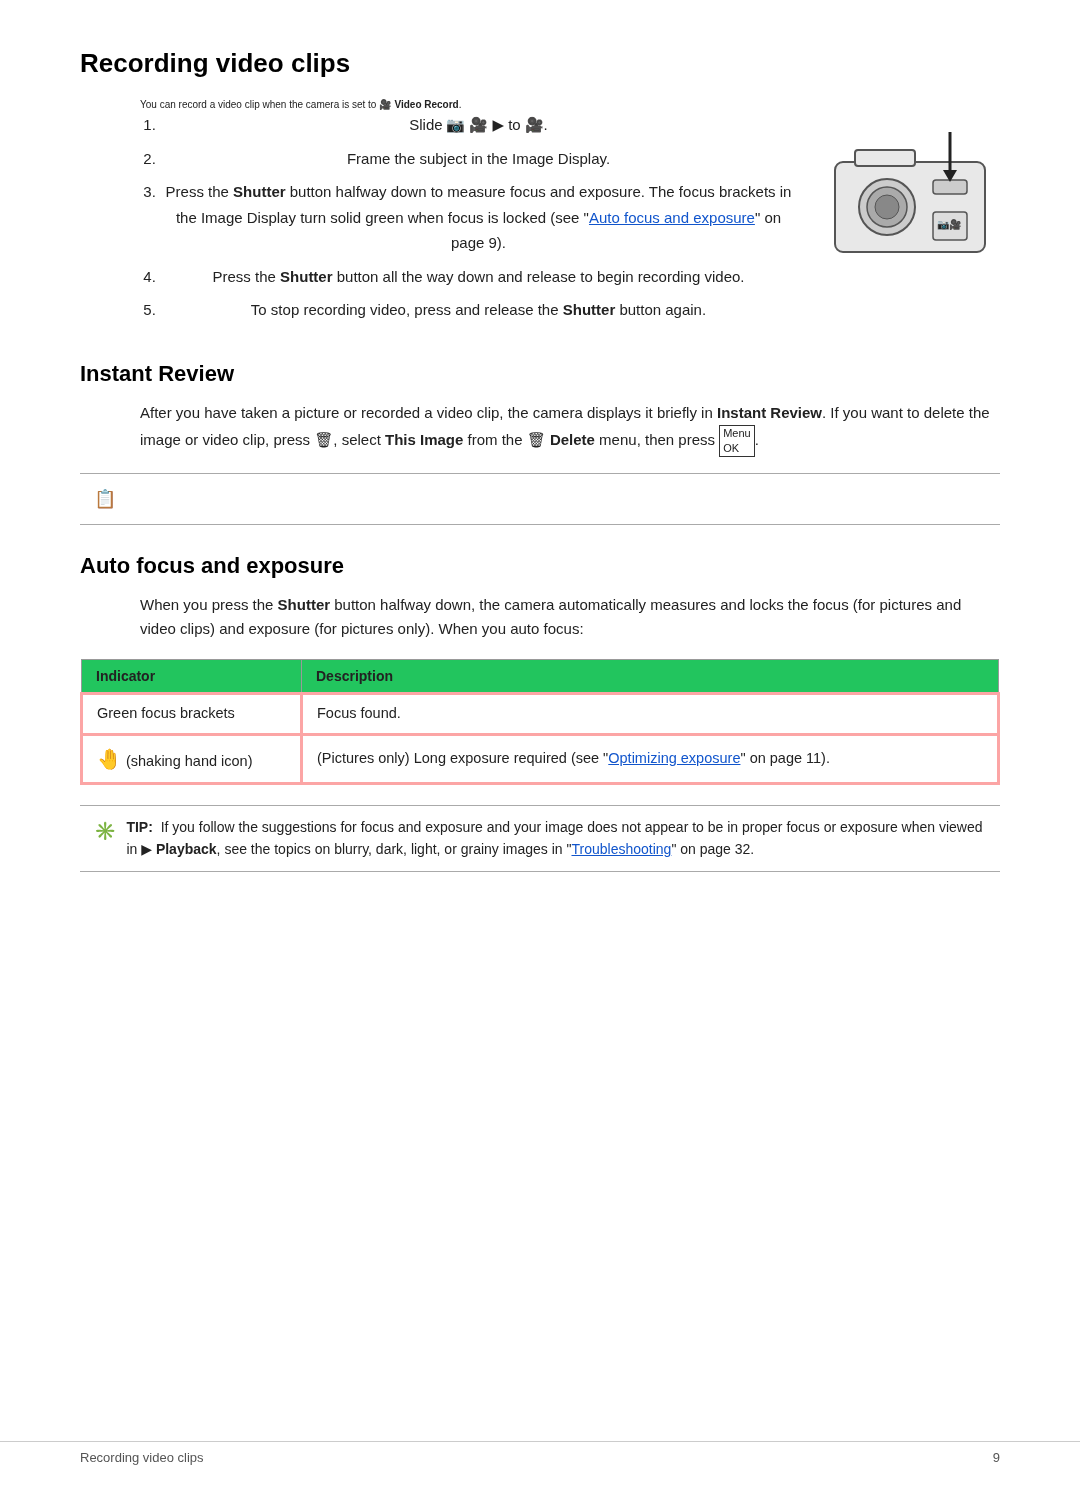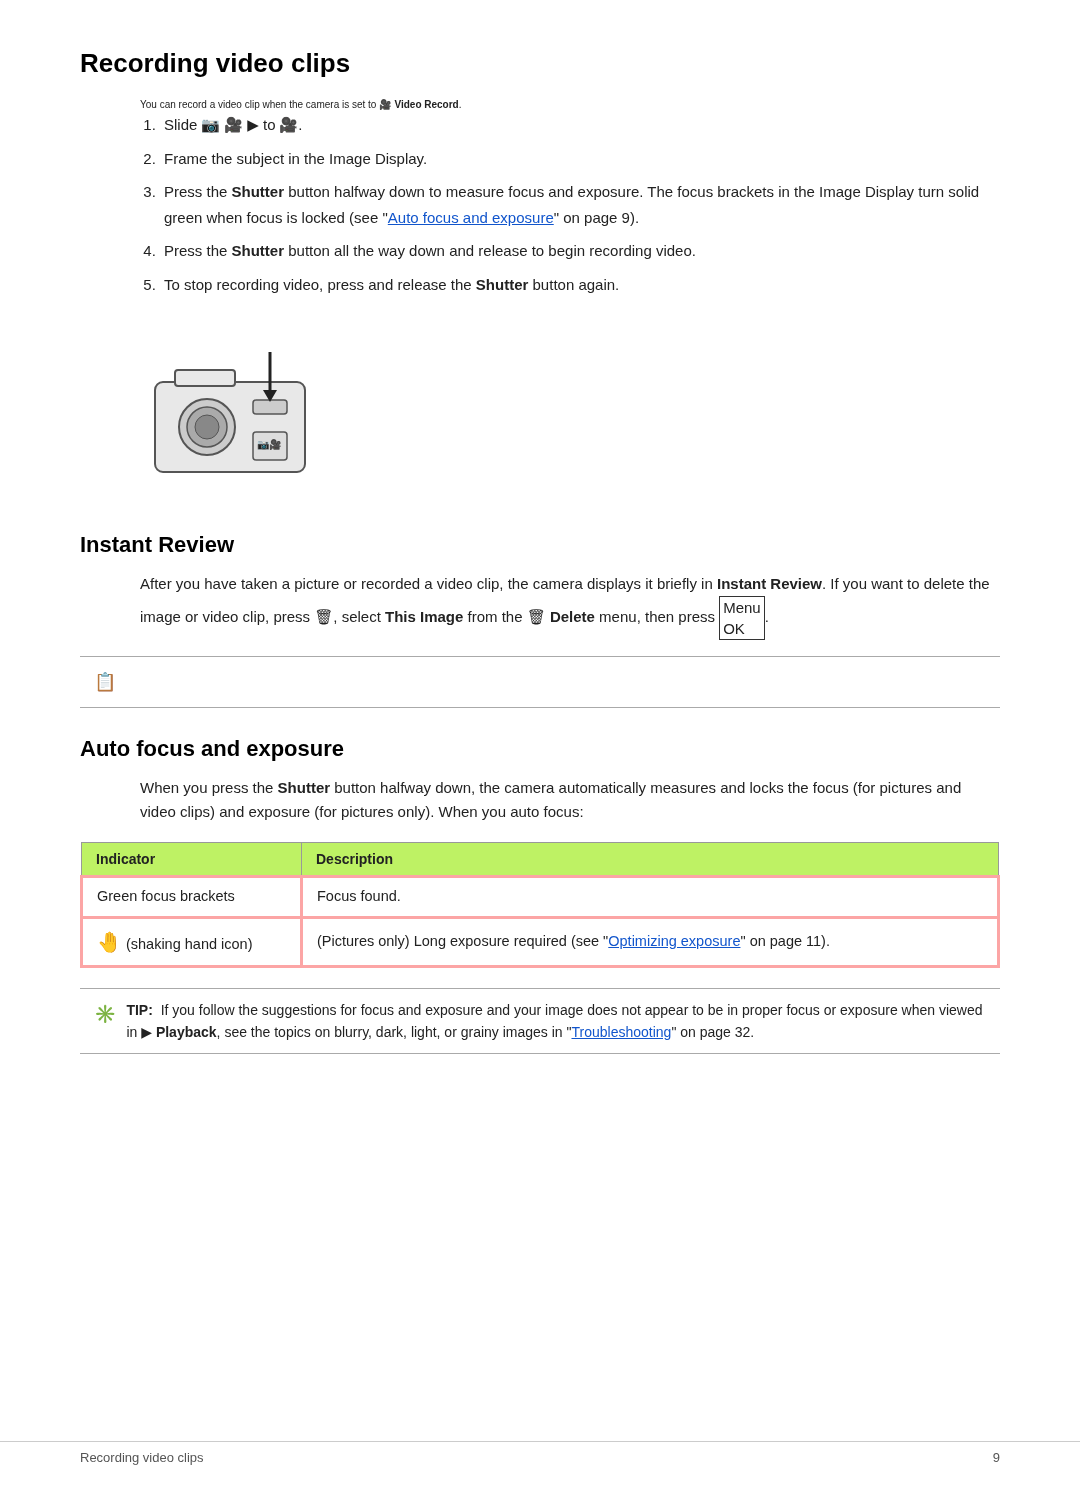--- a/index.html
+++ b/index.html
@@ -35,24 +35,25 @@
     }
 
     .intro-text {
       margin-left: 60px;
       font-size: 10px;
       line-height: 1.5;
     }
 
     .steps-container {
       display: flex;
-      flex-direction: column;
+      flex-direction: row;
       gap: 27px;
       margin-left: 60px;
       margin-bottom: 24px;
+      text-align: center;
     }
 
     .steps-list {
       flex: 1;
     }
 
     ol {
       margin-left: 20px;
       line-height: 1.7;
       font-size: 15px;
@@ -128,21 +129,21 @@
     }
 
     table.indicator-table {
       width: 100%;
       border-collapse: collapse;
       margin-bottom: 20px;
       font-size: 14.5px;
     }
 
     table.indicator-table th {
-      background: #bef264;
+      background: #22c55e;
       border: 1px solid #999;
       padding: 8px 14px;
       text-align: left;
       font-weight: bold;
       font-size: 14px;
     }
 
     table.indicator-table td {
       border: 3px solid #fca5a5;
       padding: 8px 14px;
@@ -180,21 +181,21 @@
       display: flex;
       justify-content: space-between;
       padding: 0 80px;
       font-size: 13px;
       color: #555;
       border-top: 1px solid #ccc;
       padding-top: 8px;
     }
 
     .menu-ok-text {
-      font-size: 15px;
+      font-size: 11px;
       display: inline-block;
       border: 1px solid #333;
       padding: 0 3px;
       line-height: 1.4;
       vertical-align: middle;
     }
 
     .shaking-hand {
       font-size: 20px;
     }

